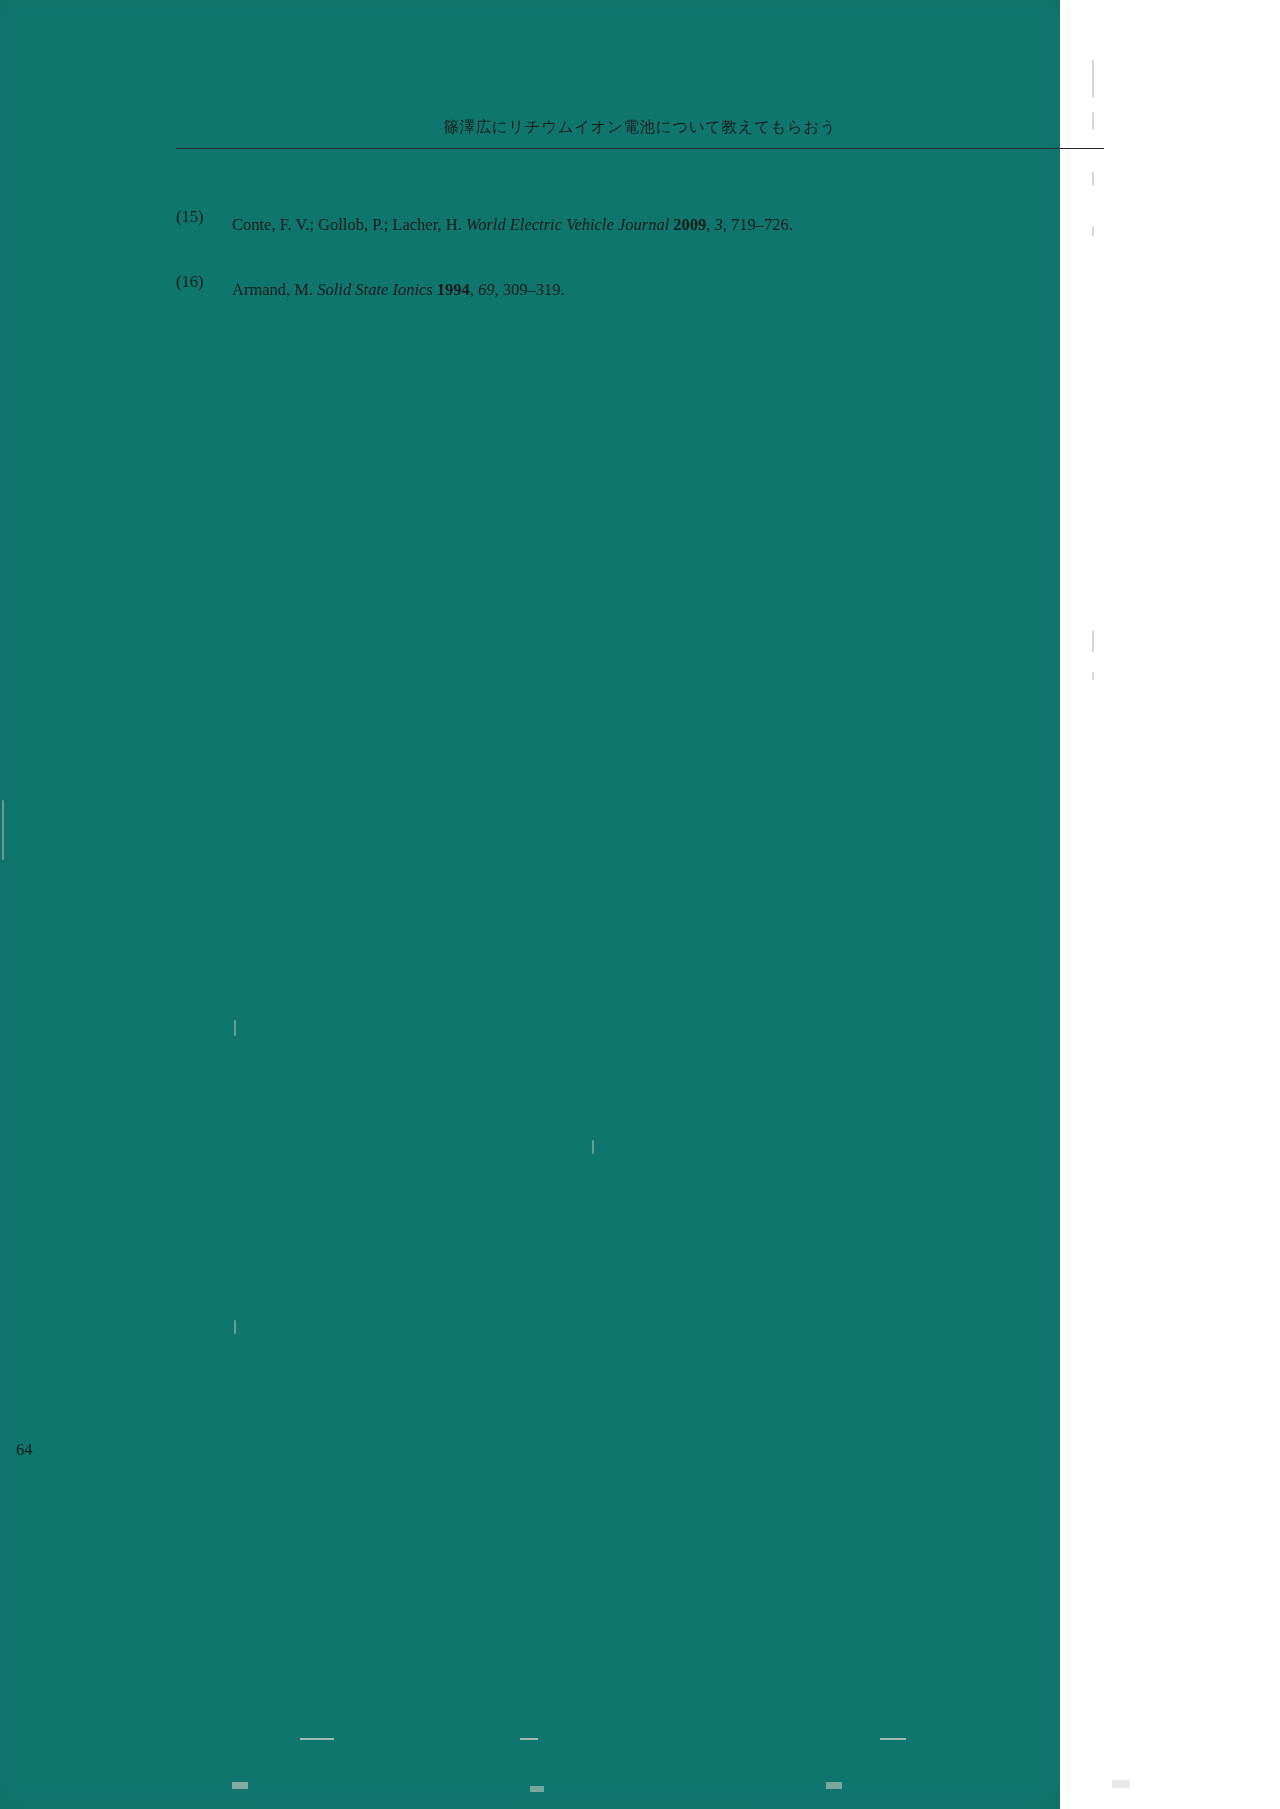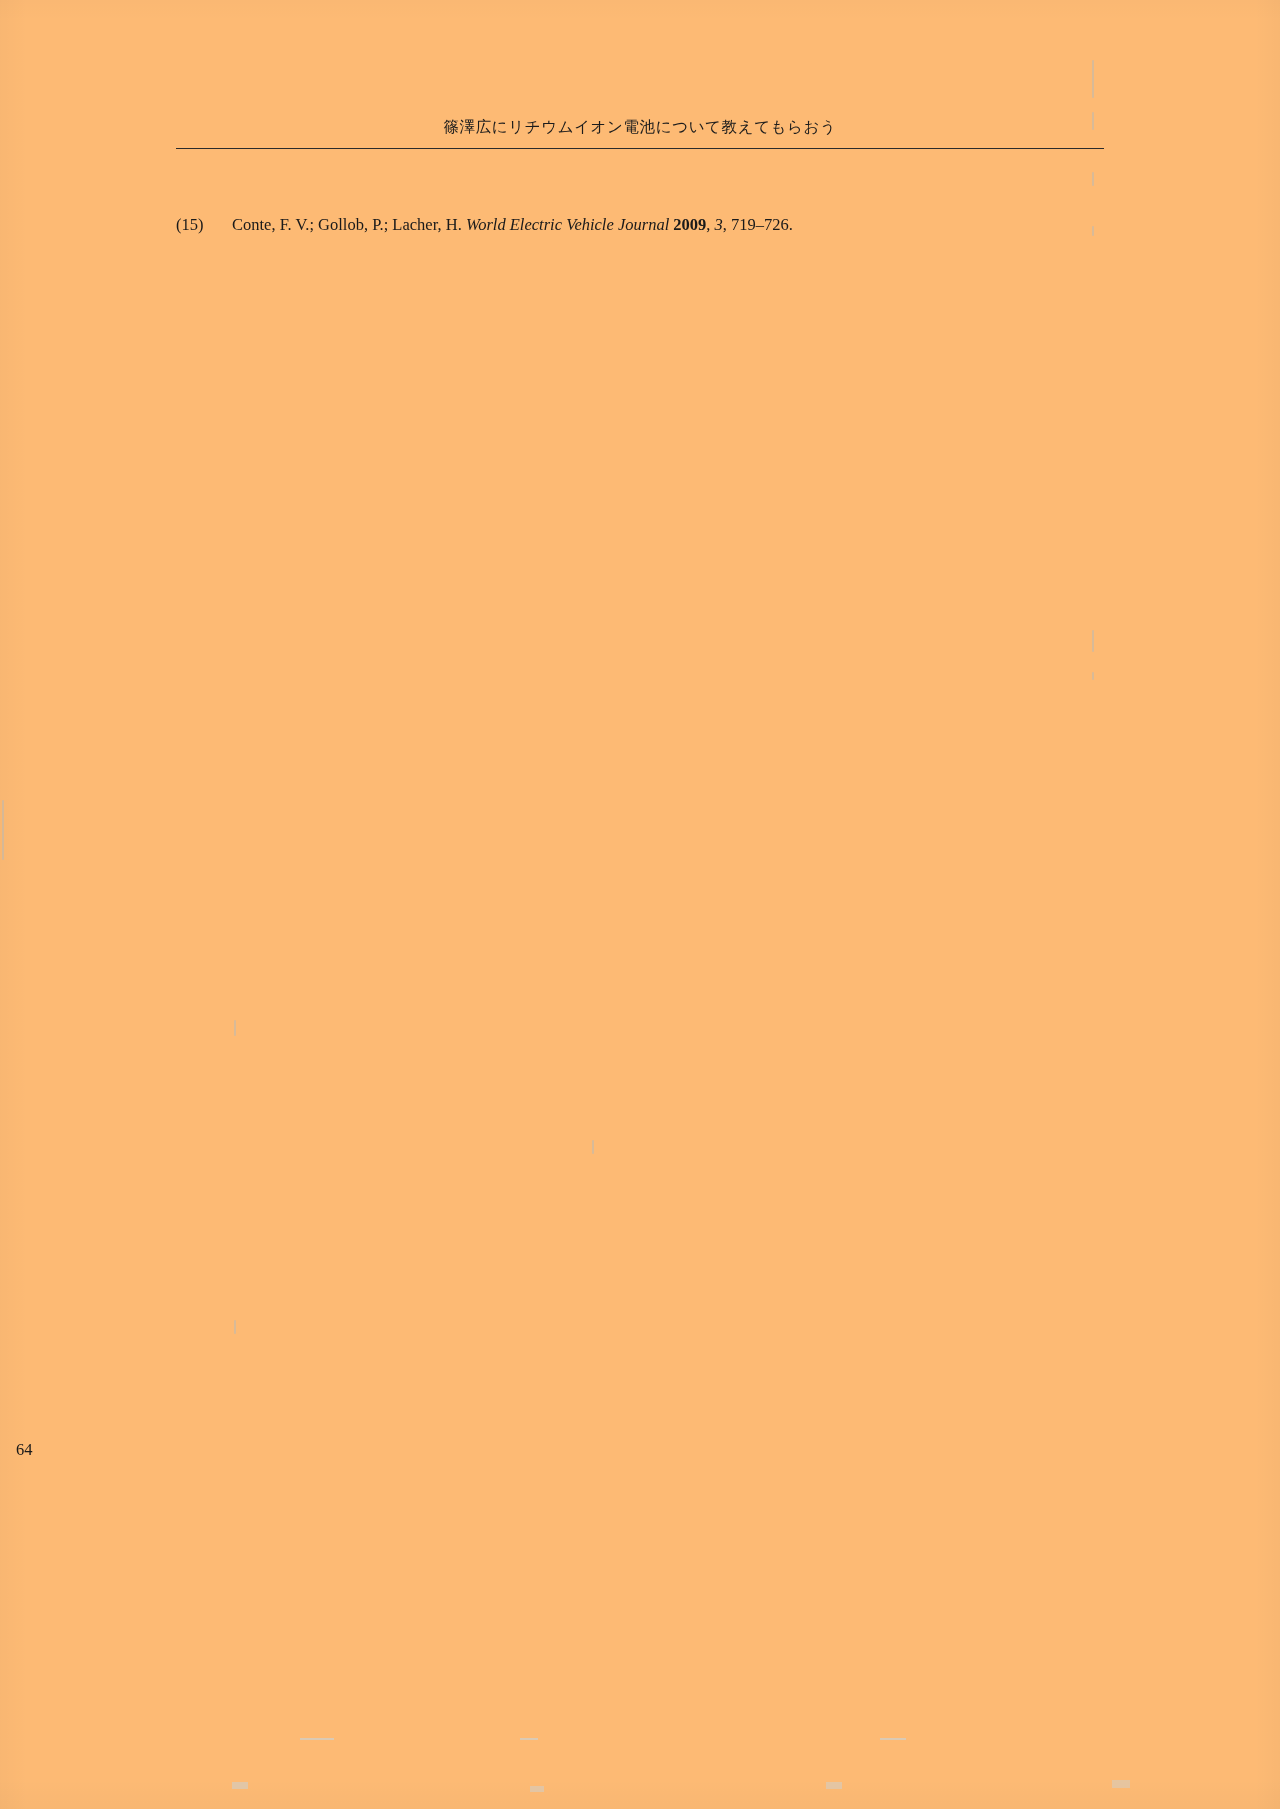--- a/index.html
+++ b/index.html
@@ -12,23 +12,23 @@
     height: 1809px;
     position: relative;
     font-family: "Liberation Serif", serif;
     color: #1a1a1a;
     overflow: hidden;
   }
 
   .page {
     position: absolute;
     top: 0; left: 0;
-    width: 1280px;
+    width: 1060px;
     height: 1809px;
-    background: #fdba74;
+    background: #0f766e;
   }
 
   
   .scan-tint {
     position: absolute;
     top: 0; left: 0; right: 0; bottom: 0;
     background:
       linear-gradient(to right, rgba(0,0,0,0.02) 0px, rgba(0,0,0,0.0) 28px),
       linear-gradient(to left, rgba(0,0,0,0.018) 0px, rgba(0,0,0,0.0) 26px),
       linear-gradient(to bottom, rgba(0,0,0,0.012) 0px, rgba(0,0,0,0.0) 22px),
@@ -70,21 +70,21 @@
 
   
   .refs {
     position: absolute;
     top: 196px;
     left: 176px;
     width: 928px;
   }
   .ref-item {
     display: flex;
-    align-items: flex-end;
+    align-items: center;
     margin-bottom: 22px;
   }
   .ref-num {
     width: 56px;
     flex: 0 0 56px;
     font-size: 16.5px;
     line-height: 1.62;
     color: #1a1a1a;
   }
   .ref-text {
@@ -136,20 +136,28 @@
 
     <div class="ref-item">
       <div class="ref-num">(15)</div>
       <div class="ref-text">
         <span>Conte, F. V.; Gollob, P.; Lacher, H.</span>
         <i>World Electric Vehicle Journal</i>
         <b>2009</b><span>, </span><i>3</i><span>, </span><span>719–726.</span>
       </div>
     </div>
 
+    <div class="ref-item">
+      <div class="ref-num">(16)</div>
+      <div class="ref-text">
+        <span>Armand, M.</span>
+        <i>Solid State Ionics</i>
+        <b>1994</b><span>, </span><i>69</i><span>, </span><span>309–319.</span>
+      </div>
+    </div>
 
 
   </div>
 
   <div class="page-number">64</div>
 
   <div class="speck" style="left:1092px; top:60px; width:2px; height:38px; border-radius:1px;"></div>
   <div class="speck" style="left:1092px; top:112px; width:2px; height:18px; border-radius:1px;"></div>
   <div class="speck" style="left:1092px; top:172px; width:2px; height:14px; border-radius:1px;"></div>
   <div class="speck" style="left:1092px; top:226px; width:2px; height:10px; border-radius:1px;"></div>

